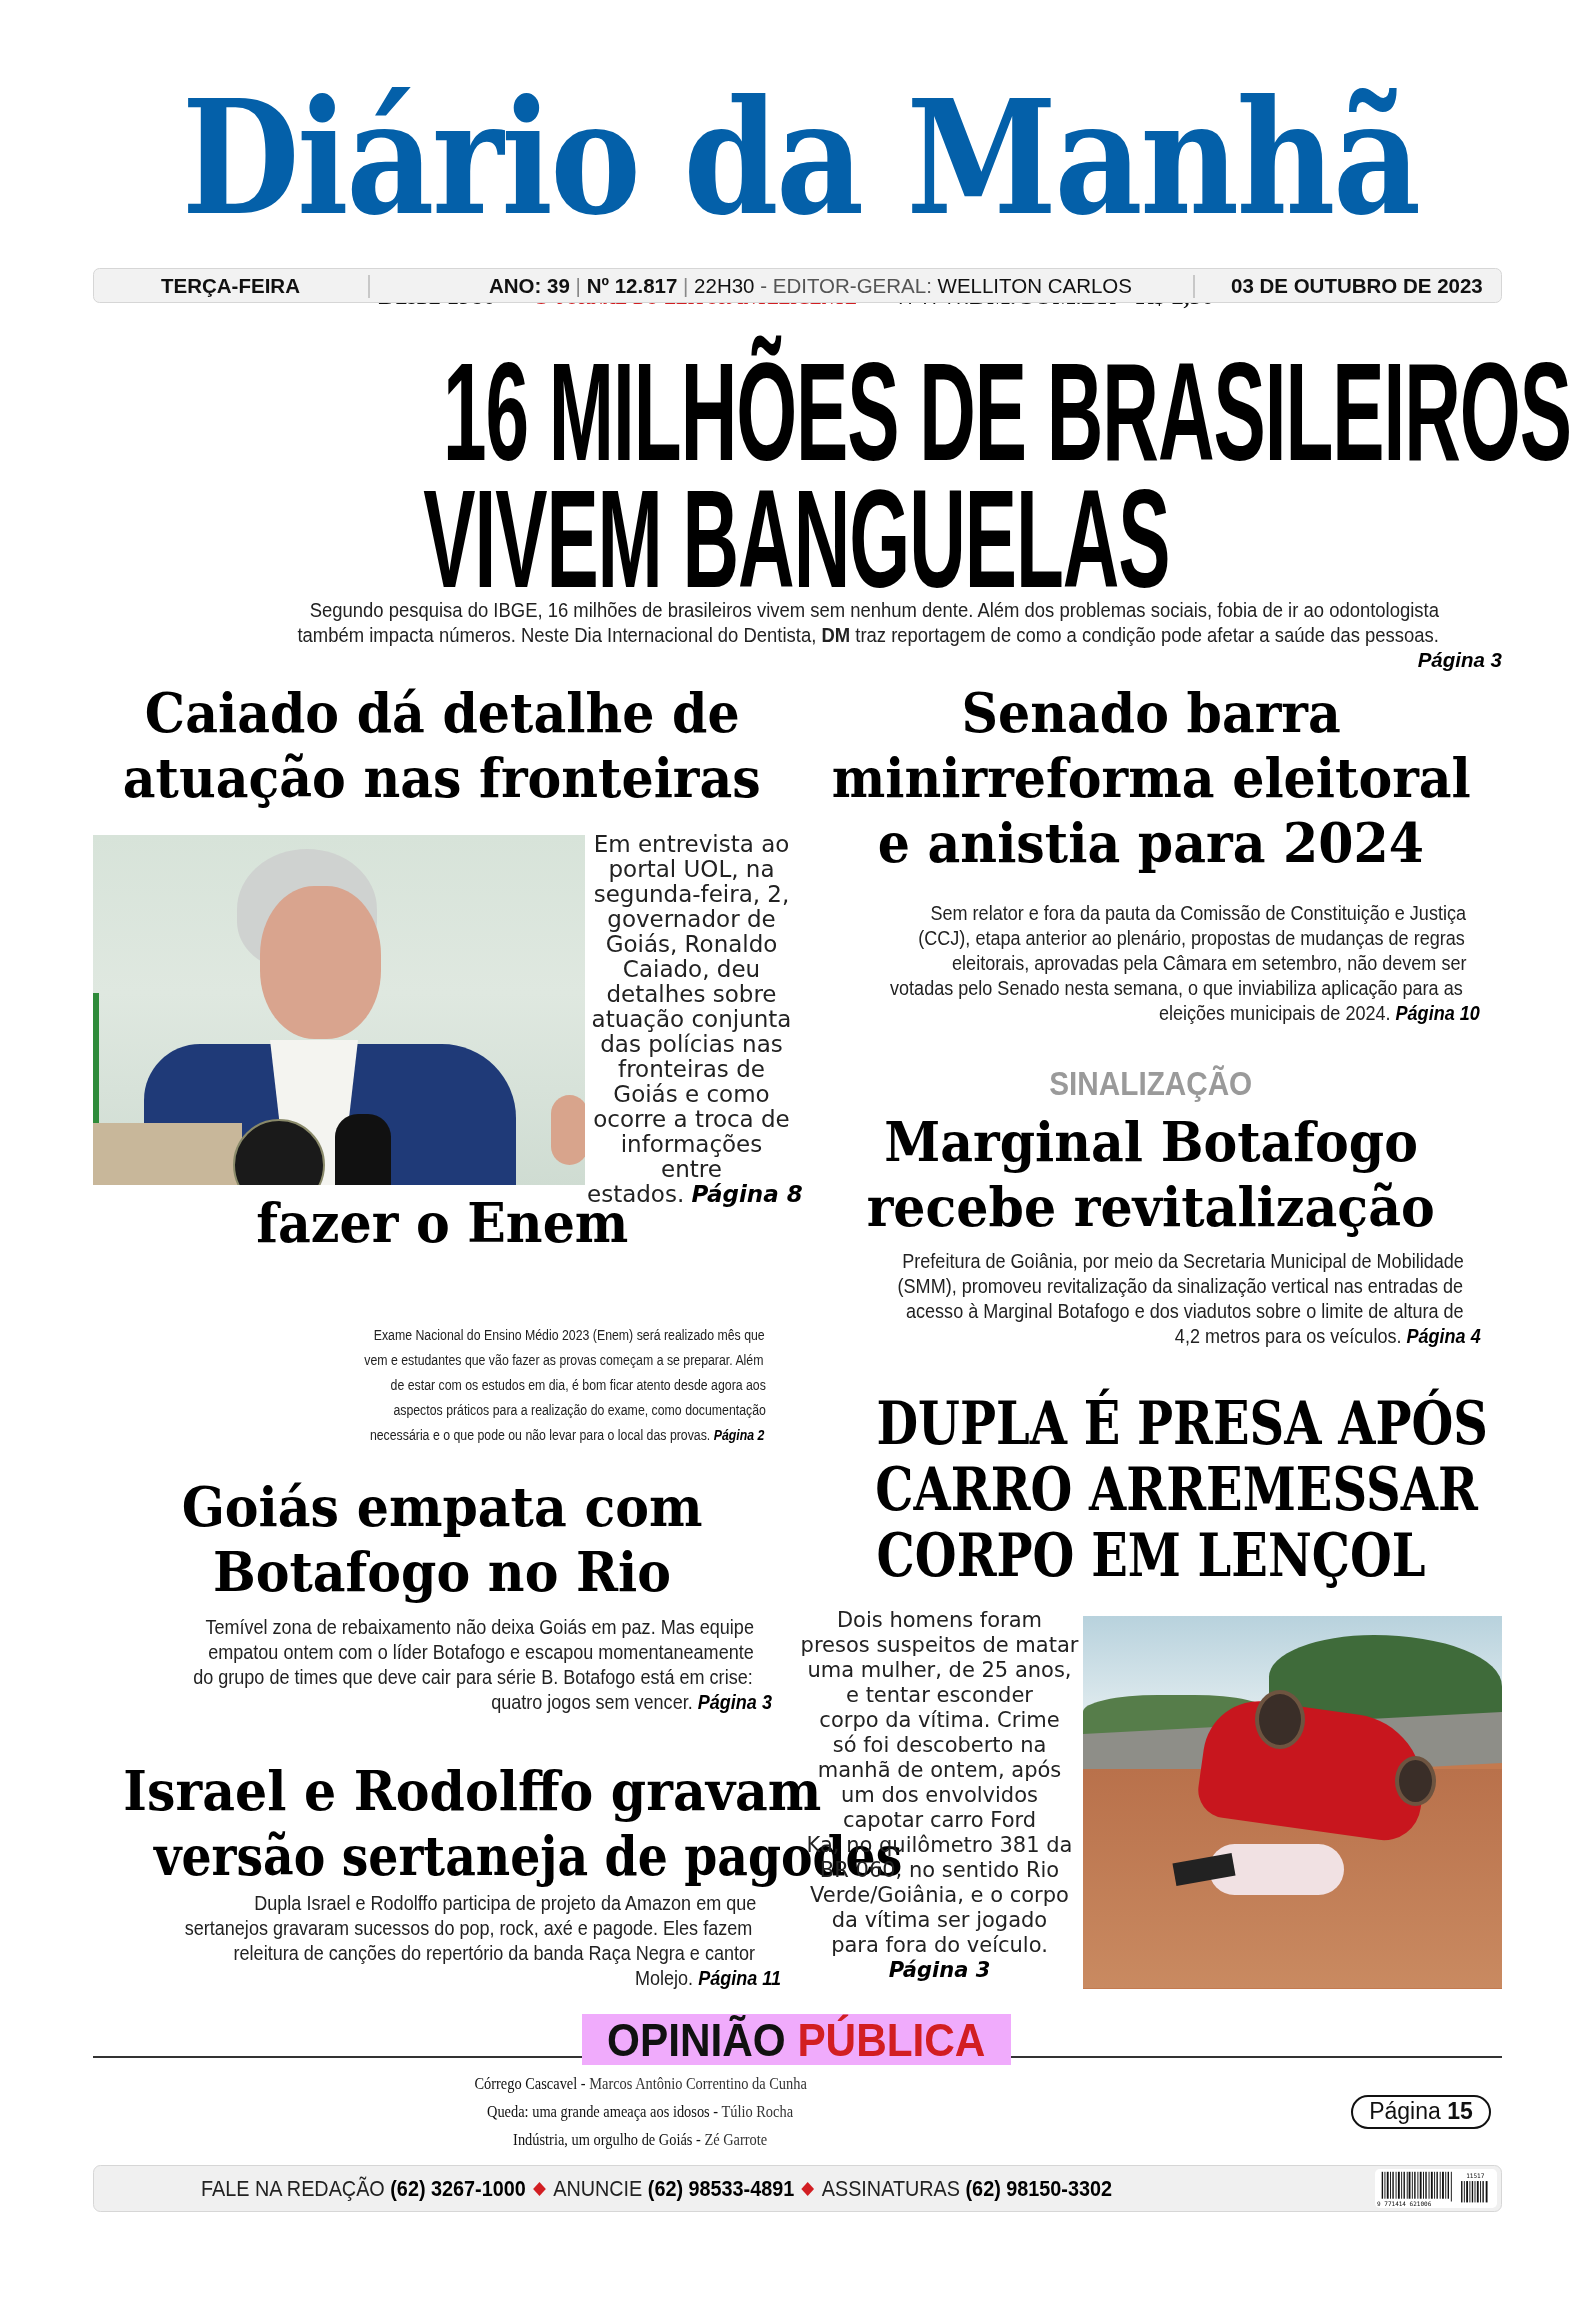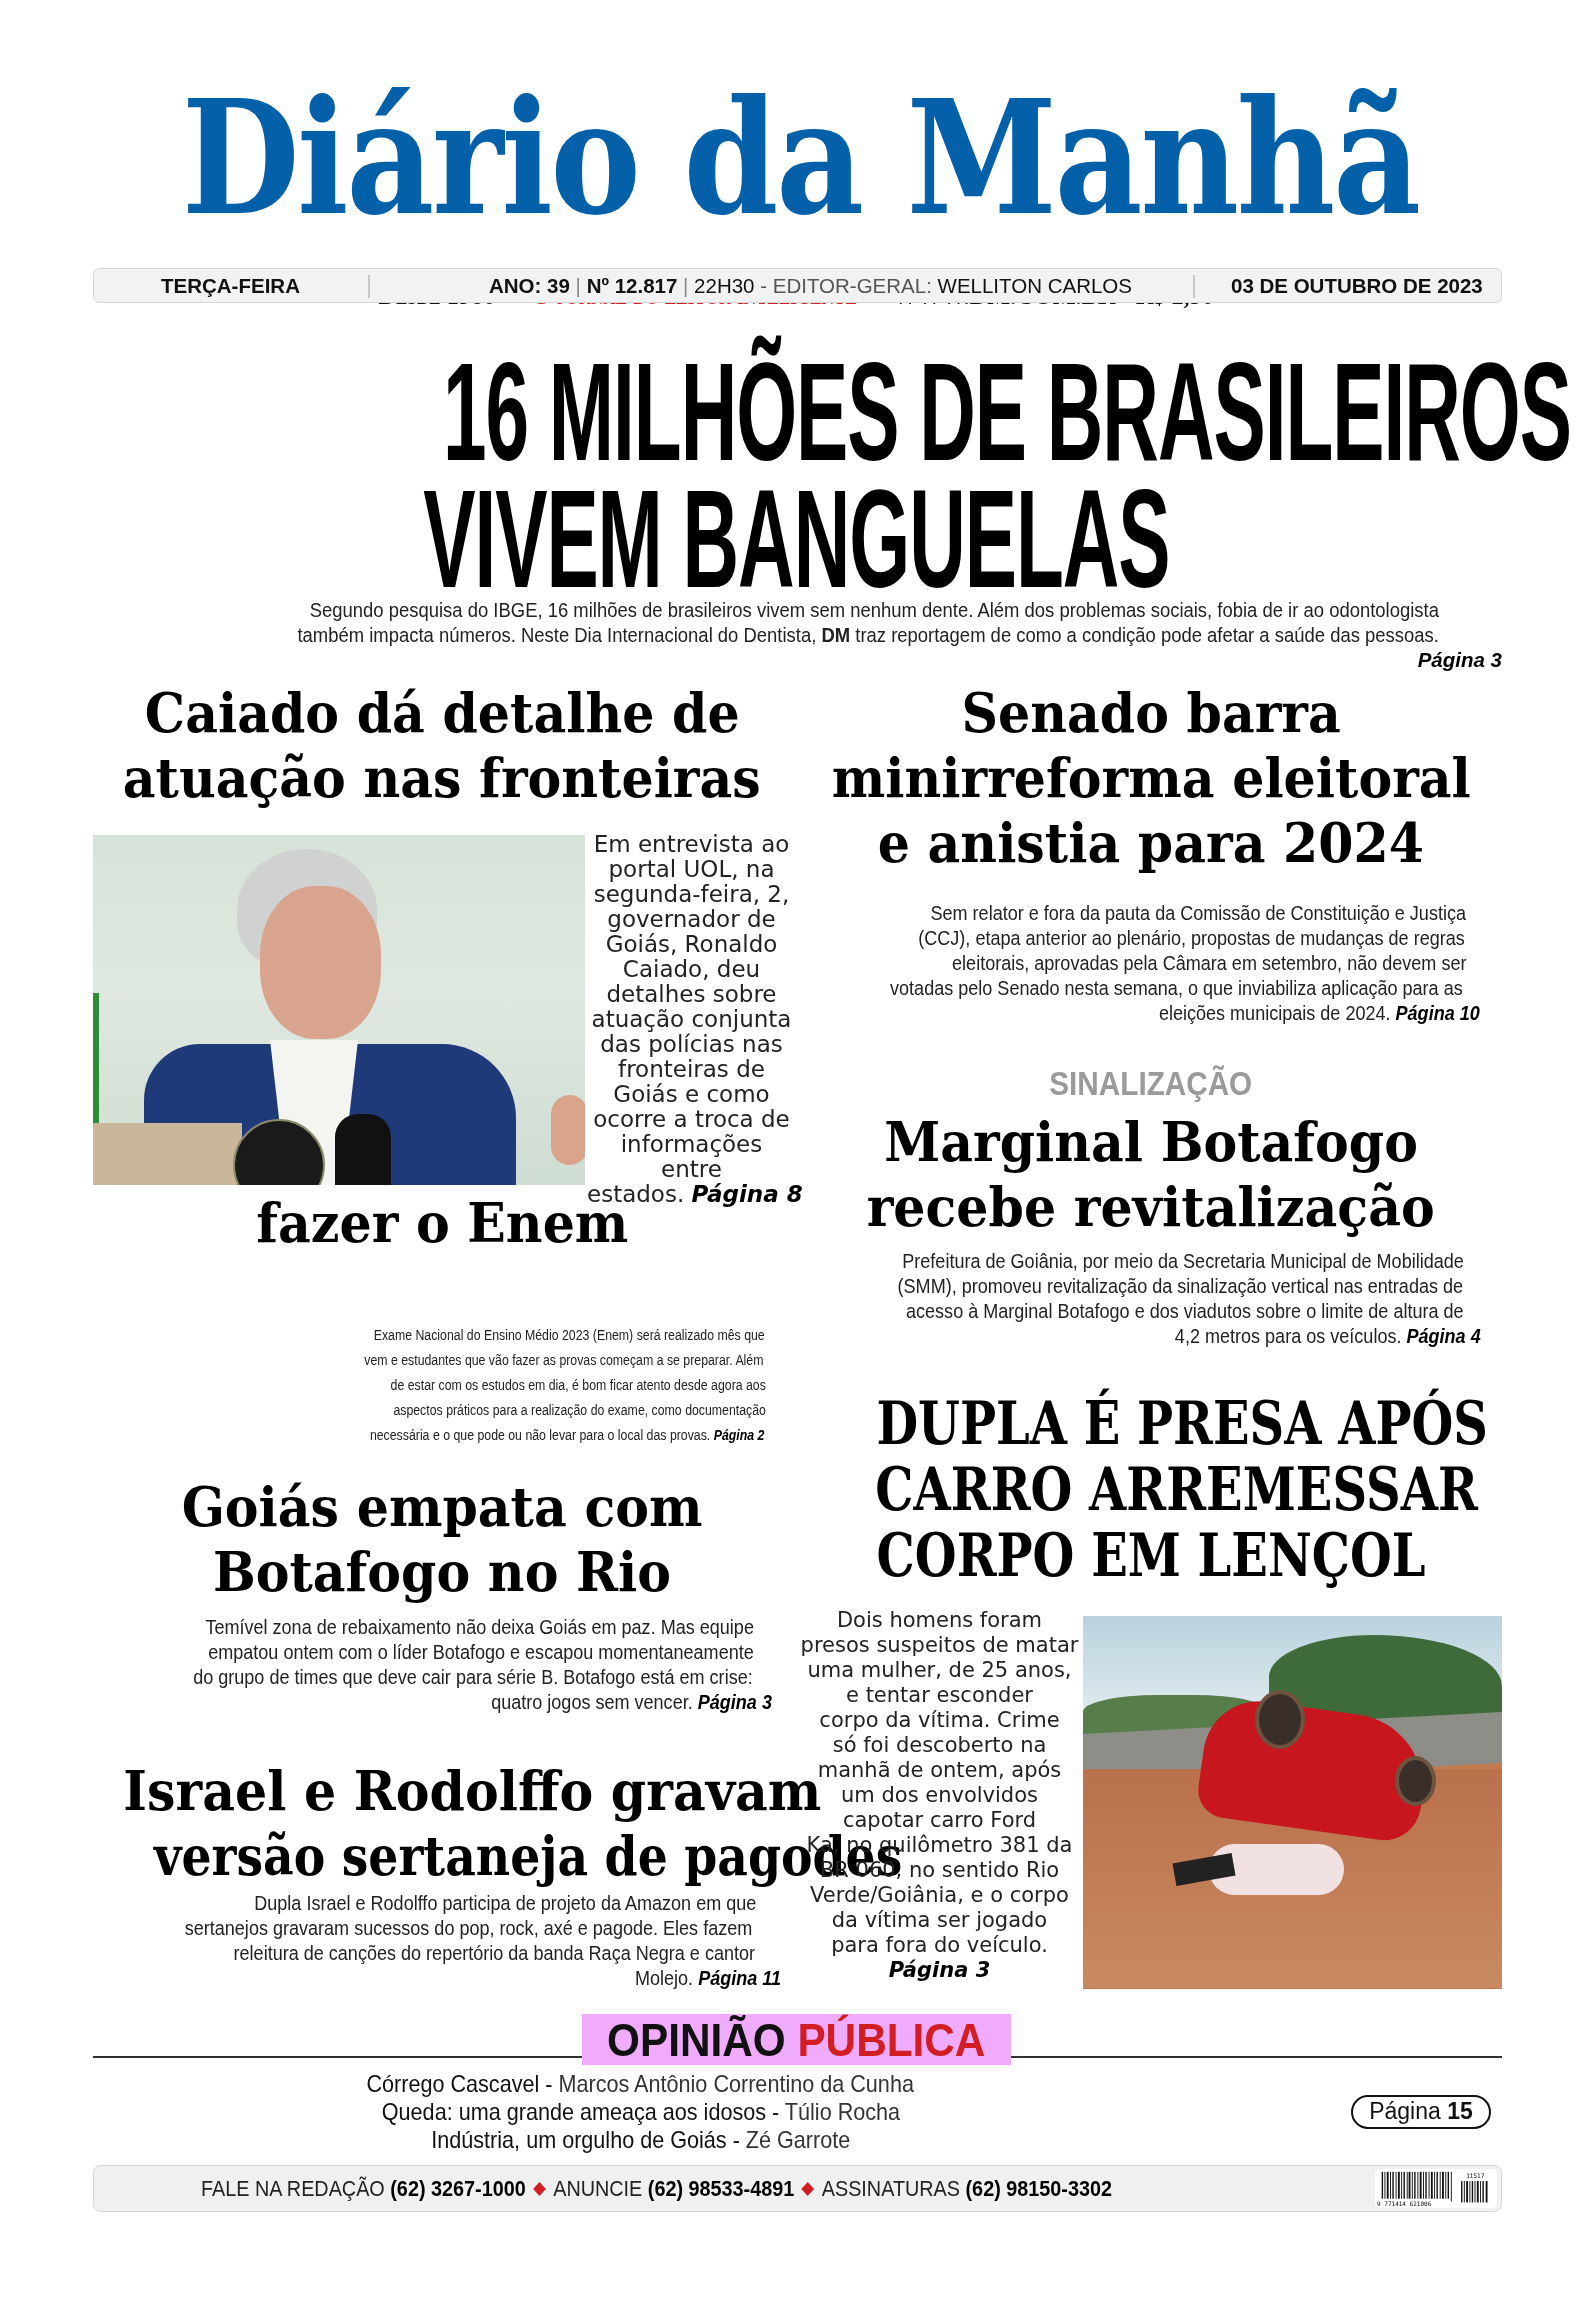--- a/index.html
+++ b/index.html
@@ -35,21 +35,21 @@
   .body .pg{font-family:"DejaVu Sans",sans-serif;font-weight:bold;font-style:italic;color:#000;}
 
   .photo{overflow:hidden;}
 
   
   #op-rule{left:93px;top:2056px;width:1409px;height:2.3px;background:#333;}
   #op-title{left:0;top:2014px;width:1593px;text-align:center;}
   #op-title .box{display:inline-block;background:#f0abfc;padding:0 4.7px;}
   #op-title span.t{display:inline-block;font-family:"Liberation Sans",sans-serif;font-weight:bold;font-size:47px;line-height:51px;transform:scaleX(0.9);transform-origin:center;}
   #op-title .red{color:#D21E22;}
-  .op-item{left:0;width:1281px;text-align:center;font-family:Liberation Sans, sans-serif;font-size:24px;line-height:28px;white-space:nowrap;}
+  .op-item{left:0;width:1281px;text-align:center;font-family:Liberation Serif, serif;font-size:16px;line-height:28px;white-space:nowrap;}
   .op-item .name{color:#333;}
   #op-page{left:1351px;top:2095px;width:140px;height:34px;border:2.3px solid #111;border-radius:18.6px;box-sizing:border-box;text-align:center;font-family:"Liberation Sans",sans-serif;font-size:23px;line-height:29px;}
 
   
   #footer{left:93px;top:2165px;width:1409px;height:47px;background:#f0f0f0;border:0.9px solid #d6d6d6;border-radius:7.4px;box-sizing:border-box;}
   #footer .txt{position:absolute;left:107px;top:0;height:45px;line-height:45px;font-family:"Liberation Sans",sans-serif;font-size:22px;white-space:nowrap;color:#222;}
   #footer .txt b{color:#000;}
   .diamond{display:inline-block;width:10.2px;height:10.2px;background:#D21E22;transform:rotate(45deg);margin:0 10.2px 2.8px 10.2px;vertical-align:middle;}
   #barcode{position:absolute;right:3.7px;top:2.8px;width:122px;height:39px;background:#fff;border-radius:4.7px;}
 </style>

